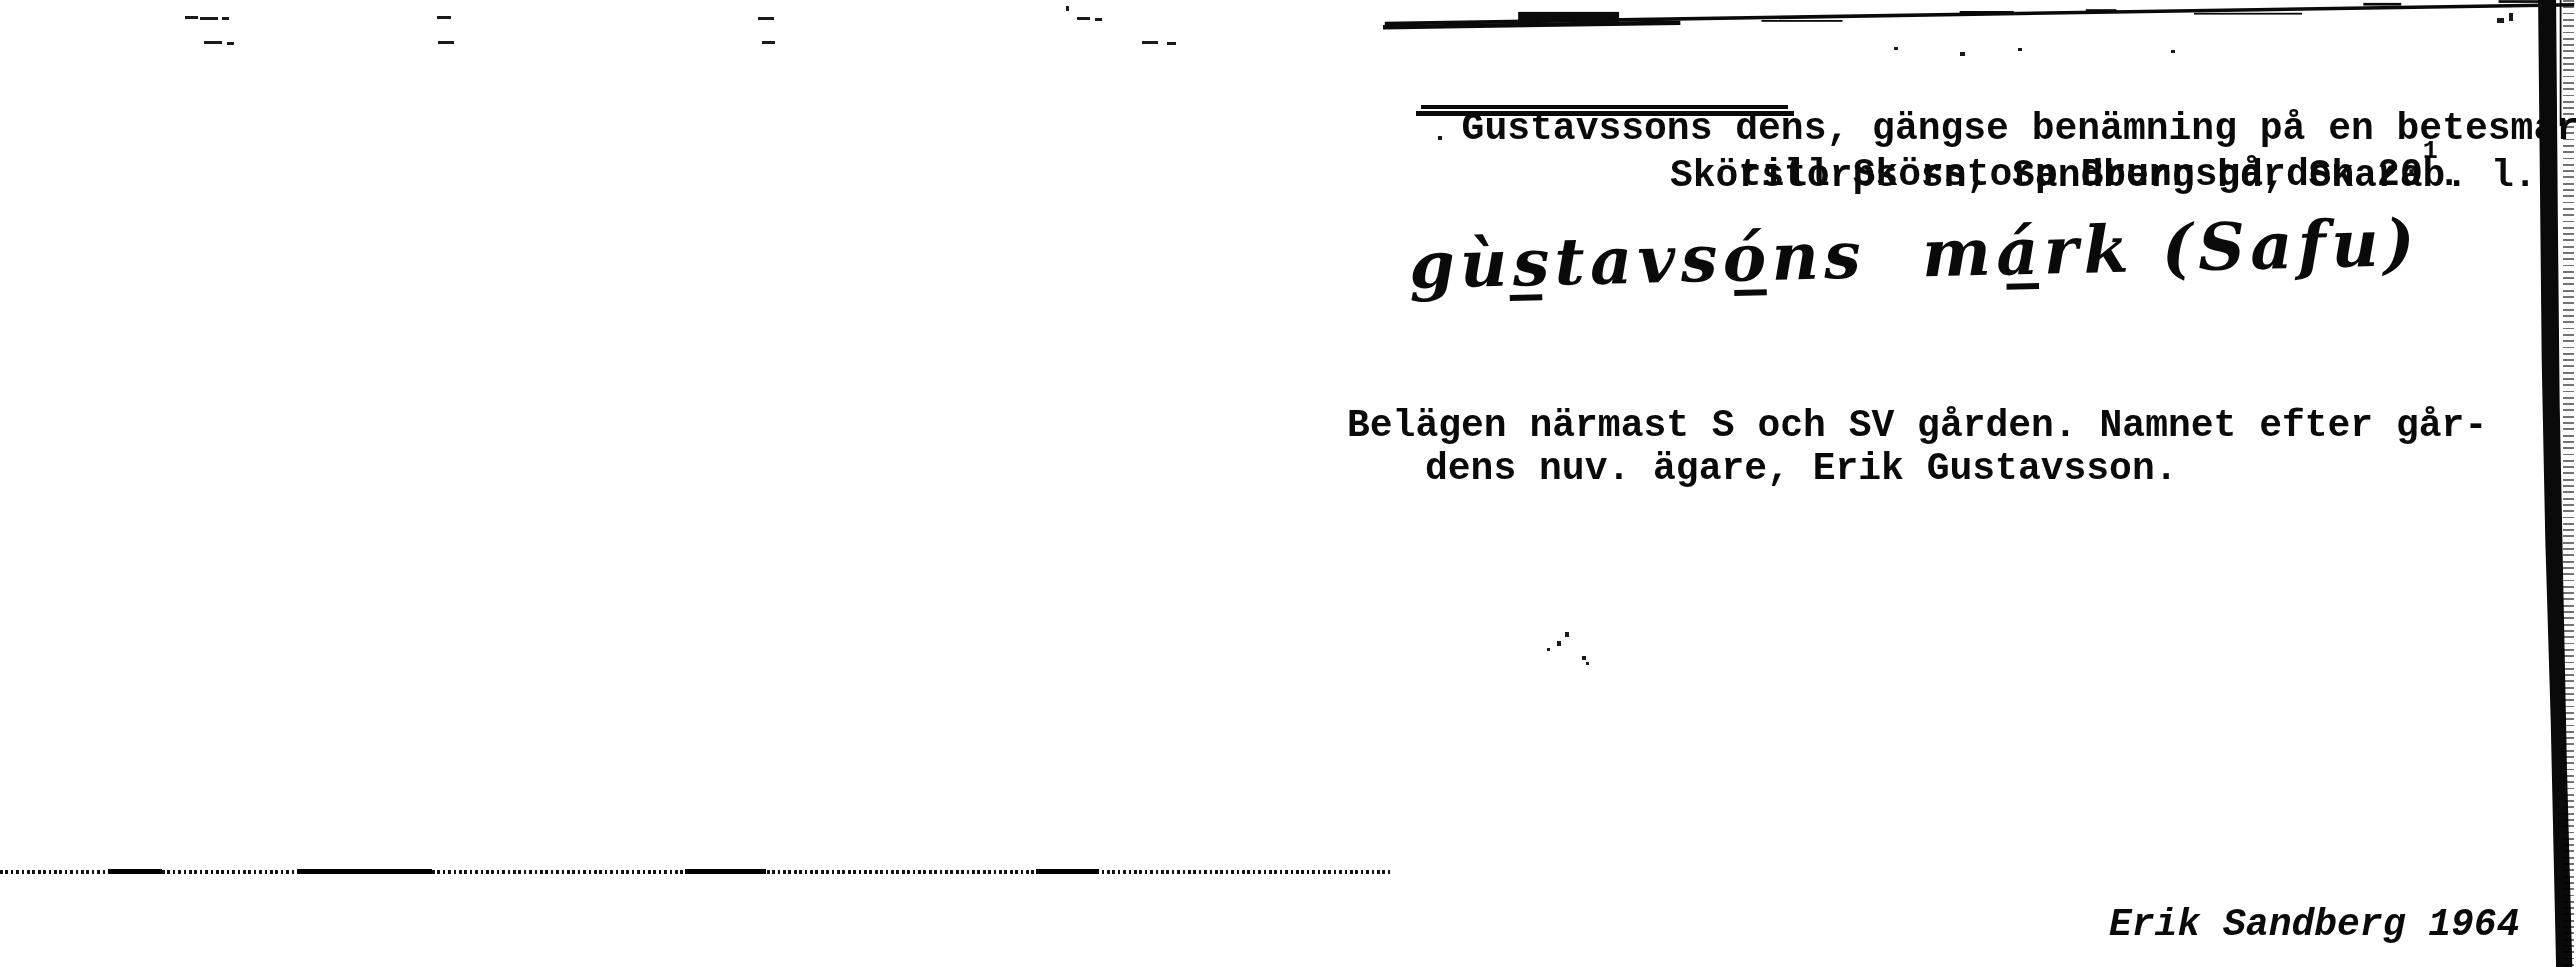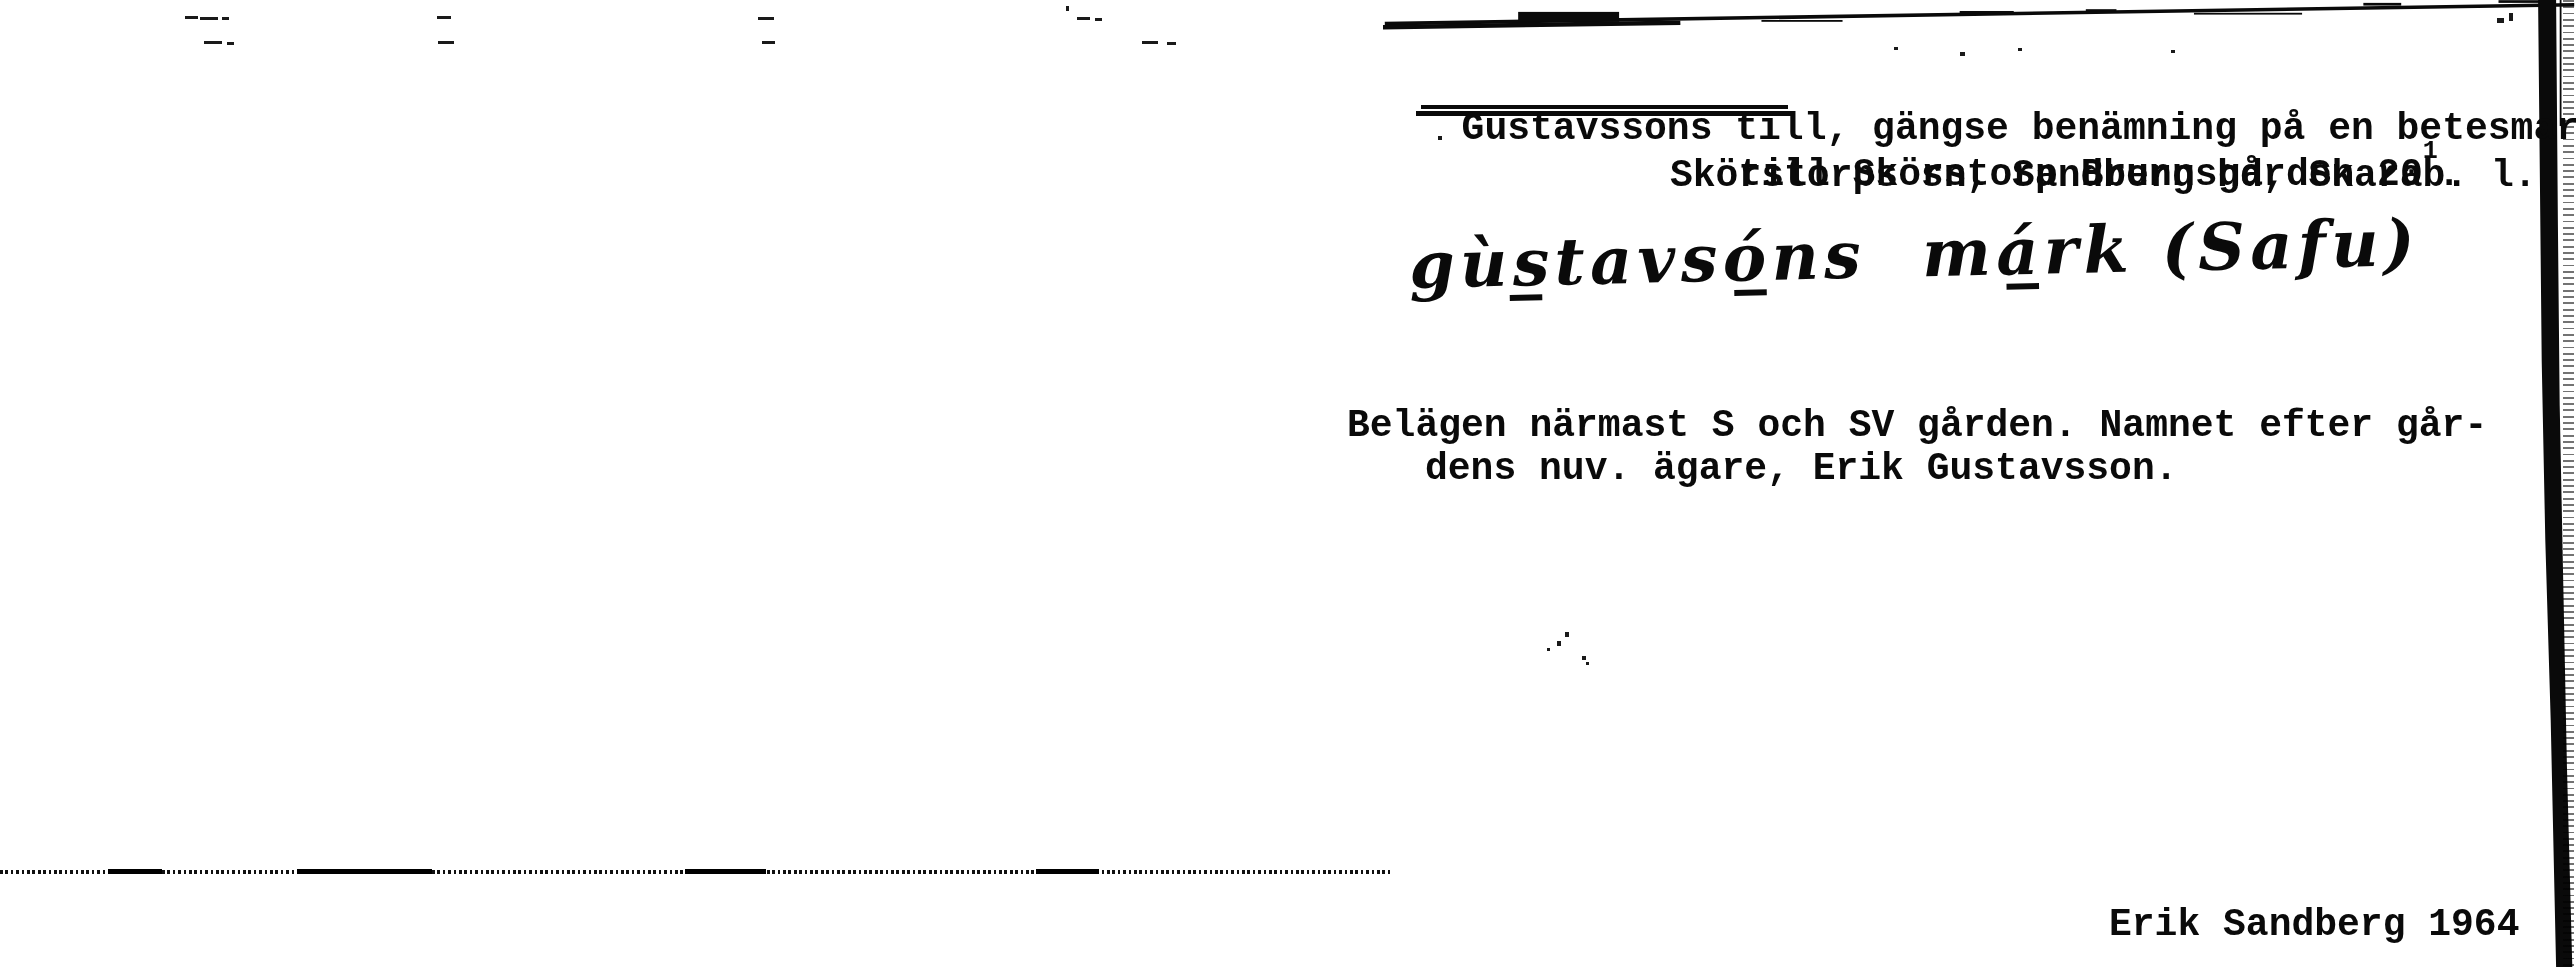--- a/index.html
+++ b/index.html
@@ -78,31 +78,31 @@
 </svg>
 <div class="hatch"></div>
 
 <div class="dotline"></div>
 <div class="dotseg" style="left:108px;width:54px;"></div>
 <div class="dotseg" style="left:297px;width:135px;"></div>
 <div class="dotseg" style="left:685px;width:81px;"></div>
 <div class="dotseg" style="left:1036px;width:63px;"></div>
 
 <div class="typed abs" style="left:1416px;top:72px;">
-  <span>Gustavssons till</span><span>, gängse benämning på en betesmark</span>
+  <span>Gustavssons dens</span><span>, gängse benämning på en betesmark</span>
 </div>
 
 <div class="uline abs" style="left:1421px;top:105px;width:367px;height:3.6px;"></div>
 <div class="uline abs" style="left:1416px;top:111px;width:378px;height:5.4px;"></div>
 
 <div class="typed abs" style="left:1693px;top:114px;">
   <span>till Skörstorp Brunnsgården 20</span><sup>1</sup><span>.</span>
 </div>
 
 <div class="typed abs" style="left:1670px;top:157px;">Skörstorps sn, Sandberg hd, Skarab. l.</div>
 
 <div class="hand abs" style="left:1410px;top:227px;">gùs̲tavsó̲ns  má̲rk (Safu)</div>
 
 <div class="typed abs" style="left:1347px;top:407px;">Belägen närmast S och SV gården. Namnet efter går-</div>
 <div class="typed abs" style="left:1425px;top:450px;">dens nuv. ägare, Erik Gustavsson.</div>
 
-<div class="typed abs" style="left:2109px;top:906px;">Erik Sandberg 1964</div>
+<div class="typed abs" style="left:2109px;top:906px;font-style:italic;">Erik Sandberg 1964</div>
 
 
 </body></html>

